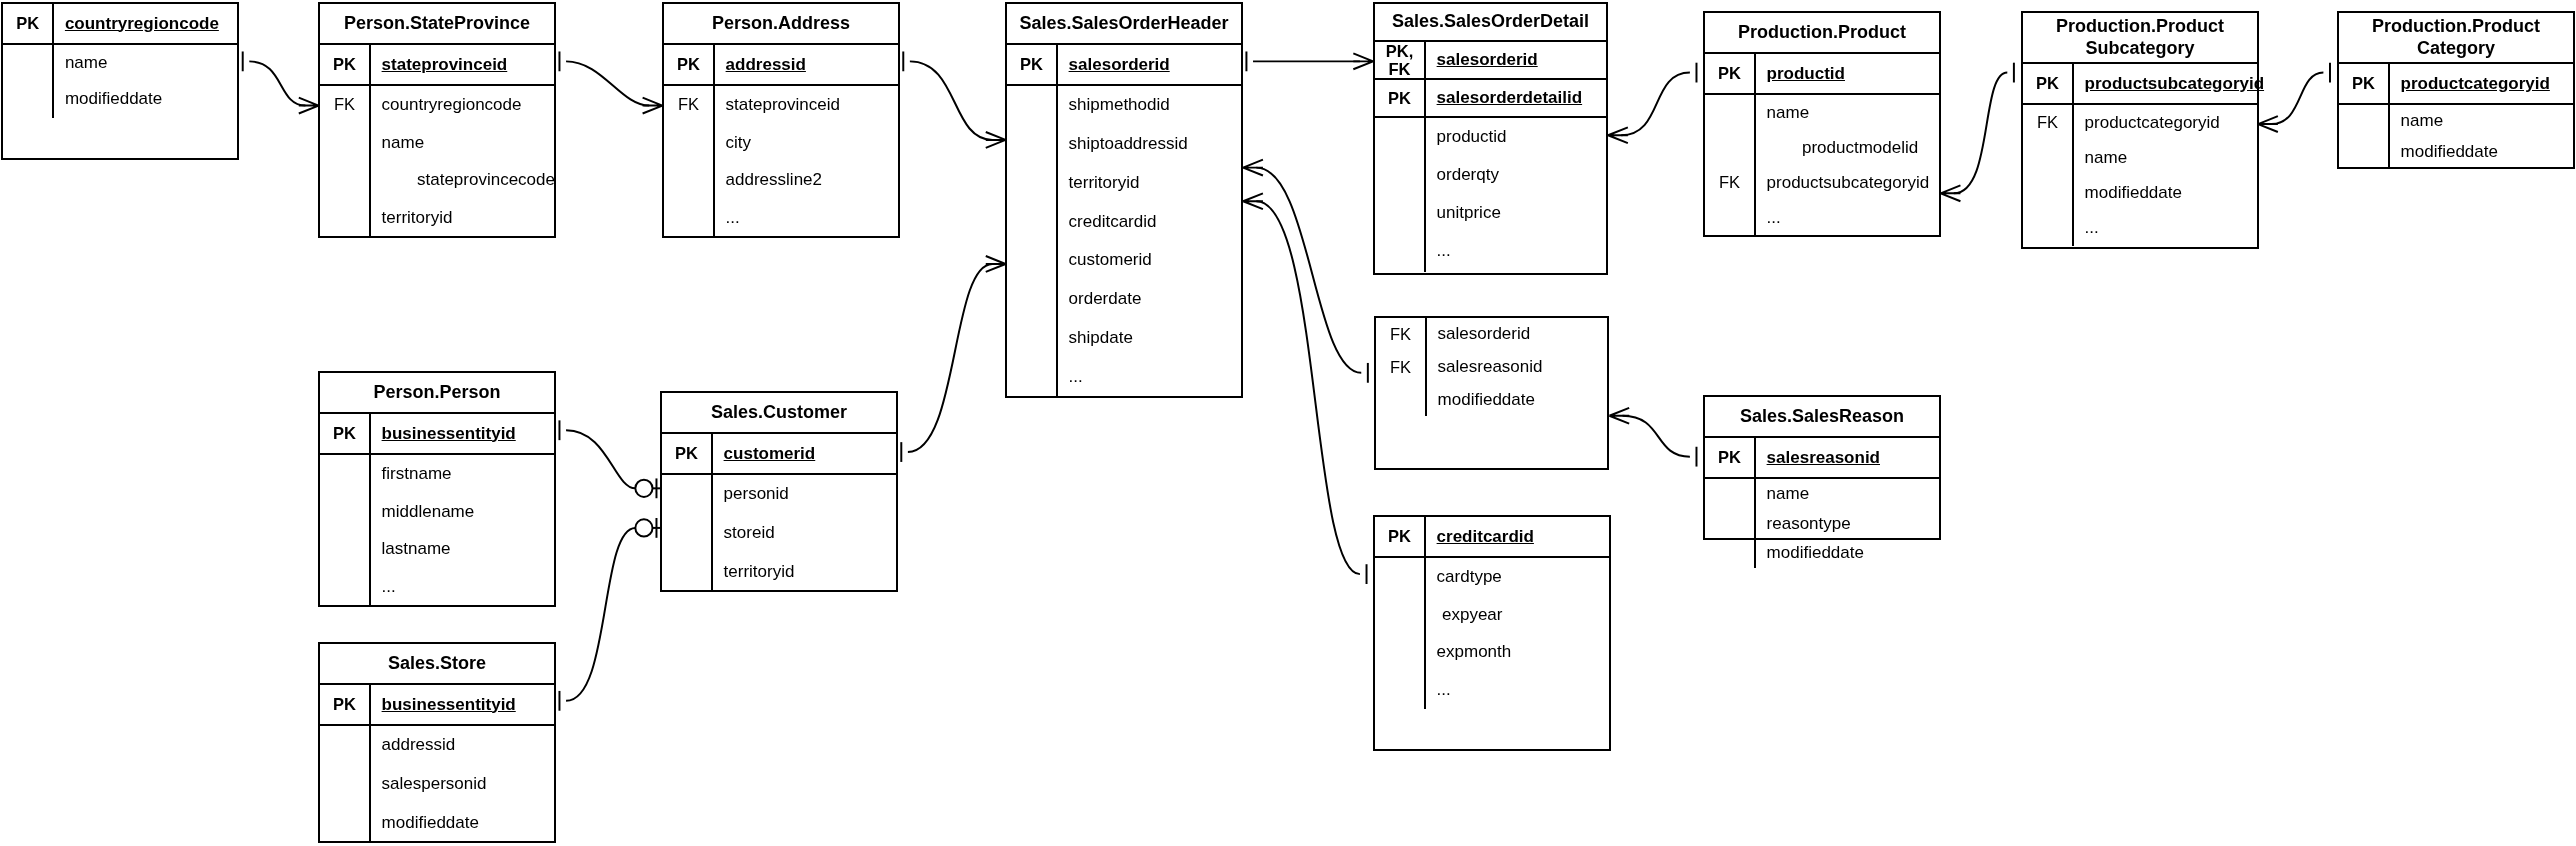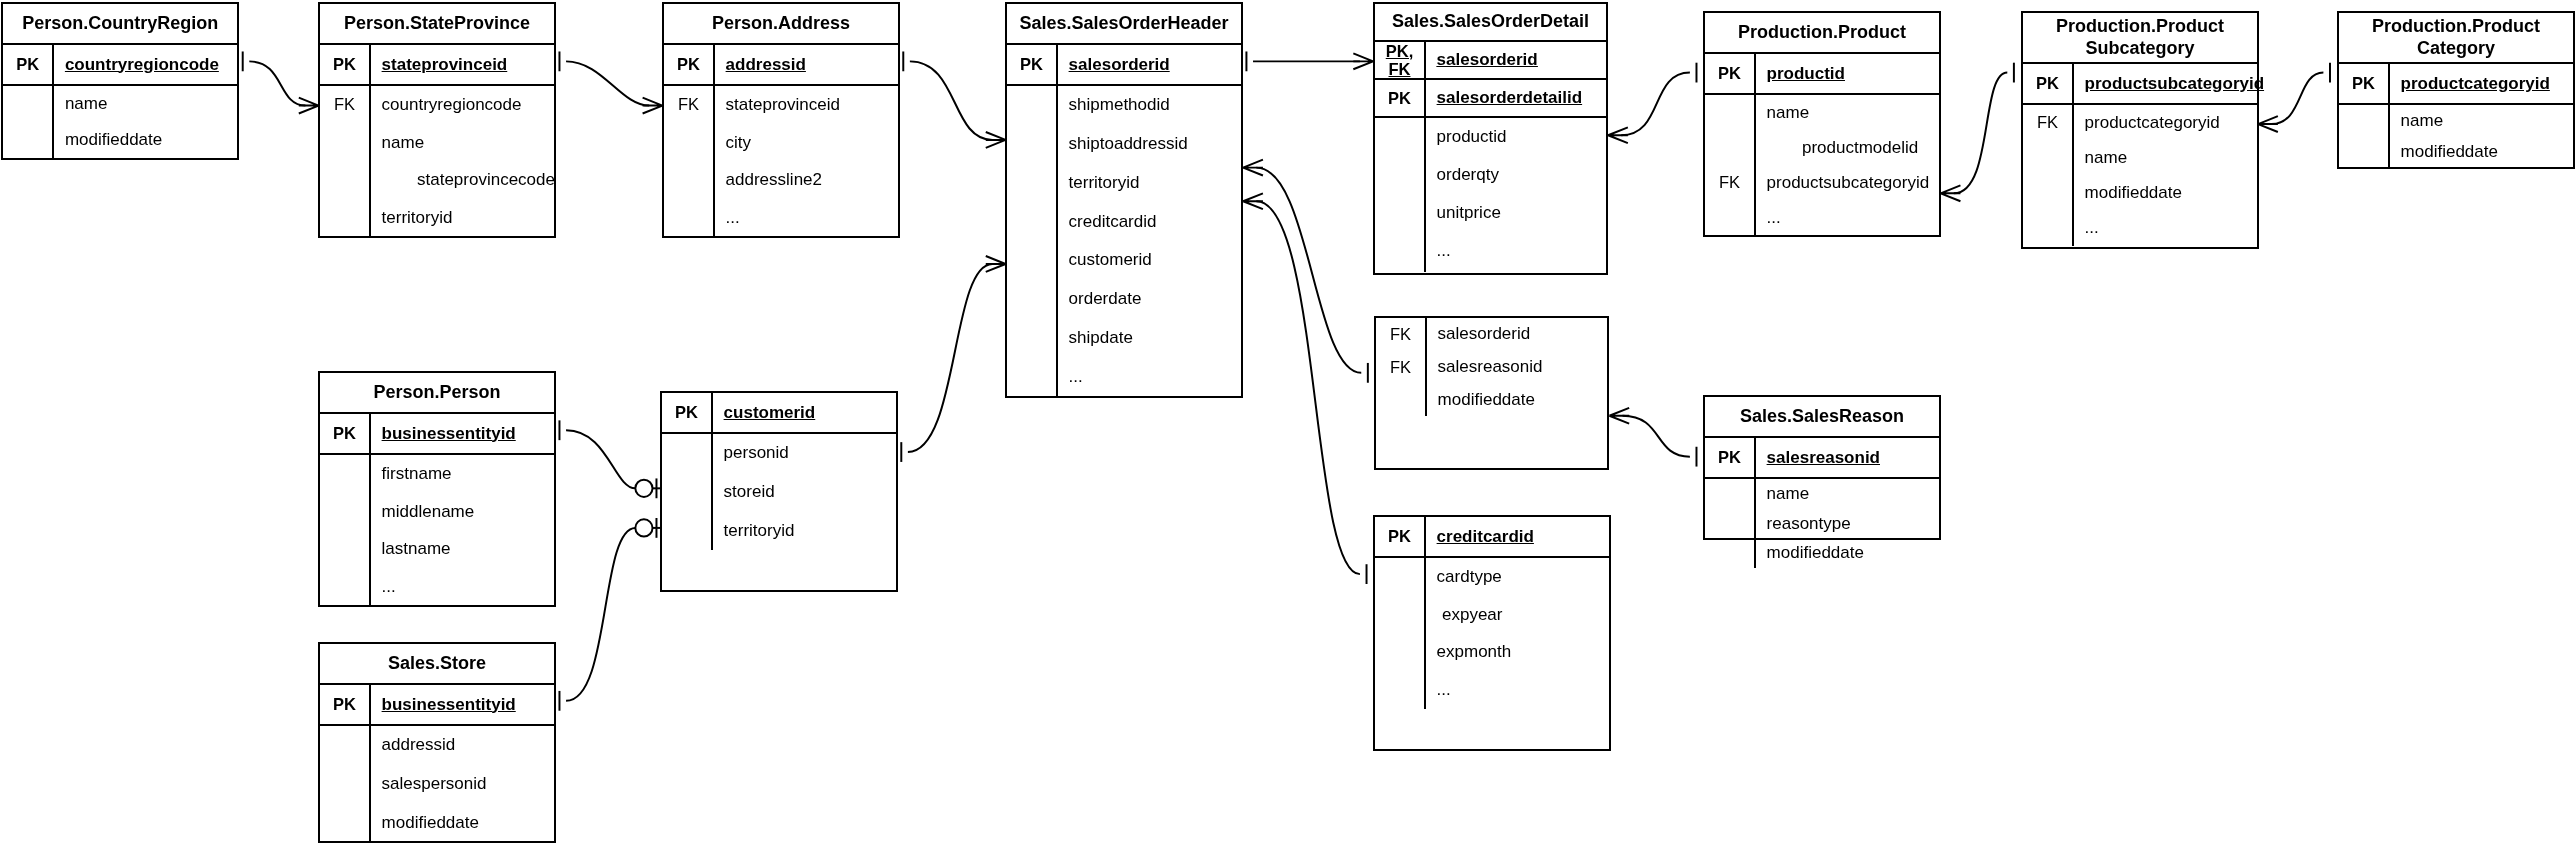--- a/index.html
+++ b/index.html
@@ -102,21 +102,20 @@
     </g>
     <g>
       <path d="M 857 1062 C 925 1062 908 800 962 800"></path>
       <line x1="847" y1="1047" x2="847" y2="1077"></line>
       <circle cx="975" cy="800" r="13"></circle>
       <line x1="994" y1="785" x2="994" y2="815"></line>
       <line x1="988" y1="800" x2="1000" y2="800"></line>
     </g>
   </svg>
 <div class="entity" style="left: 1.3px; top: 2px; width: 238px; height: 158px;">
-      <div class="ent-title" style="height: 41px;">Person.CountryRegion</div>
       <div class="pkrow" style="height: 41px;">
         <div class="keycol bold" style="width: 51px;">PK</div>
         <div class="namecol pk">countryregioncode</div>
       </div>
       <div class="attrblock" style="height: 73px;">
         <div class="keylist" style="width: 51px;">
           <div class="keycell" style="height: 36px;"></div>
           <div class="keycell" style="height: 36px;"></div>
         </div>
         <div class="attrcol">
@@ -191,21 +190,21 @@
           <div class="attr" style="height: 39px;">creditcardid</div>
           <div class="attr" style="height: 39px;">customerid</div>
           <div class="attr" style="height: 39px;">orderdate</div>
           <div class="attr" style="height: 39px;">shipdate</div>
           <div class="attr" style="height: 39px;">...</div>
         </div>
       </div>
     </div>
     <div class="entity" style="left: 1373px; top: 2px; width: 235px; height: 273px;">
       <div class="ent-title" style="height: 38px;">Sales.SalesOrderDetail</div>
-      <div class="pkrow" style="height: 38px; text-decoration: underline;">
+      <div class="pkrow" style="height: 38px;">
         <div class="keycol bold" style="width: 51px; white-space: pre-line;">PK,
 FK</div>
         <div class="namecol pk">salesorderid</div>
       </div>
       <div class="pkrow" style="height: 38px;">
         <div class="keycol bold" style="width: 51px; white-space: pre-line;">PK</div>
         <div class="namecol pk">salesorderdetailid</div>
       </div>
       <div class="attrblock" style="height: 154px;">
         <div class="keylist" style="width: 51px;">
@@ -298,20 +297,21 @@
         </div>
         <div class="attrcol">
           <div class="attr" style="height: 38px;">firstname</div>
           <div class="attr" style="height: 38px;">middlename</div>
           <div class="attr" style="height: 38px;">lastname</div>
           <div class="attr" style="height: 38px;">...</div>
         </div>
       </div>
     </div>
     <div class="entity" style="left: 660px; top: 391px; width: 238px; height: 201px;">
+      <div class="ent-title" style="height: 41px;">Sales.Customer</div>
       <div class="pkrow" style="height: 41px;">
         <div class="keycol bold" style="width: 51px;">PK</div>
         <div class="namecol pk">customerid</div>
       </div>
       <div class="attrblock" style="height: 116px;">
         <div class="keylist" style="width: 51px;">
           <div class="keycell" style="height: 39px;"></div>
           <div class="keycell" style="height: 39px;"></div>
           <div class="keycell" style="height: 39px;"></div>
         </div>

